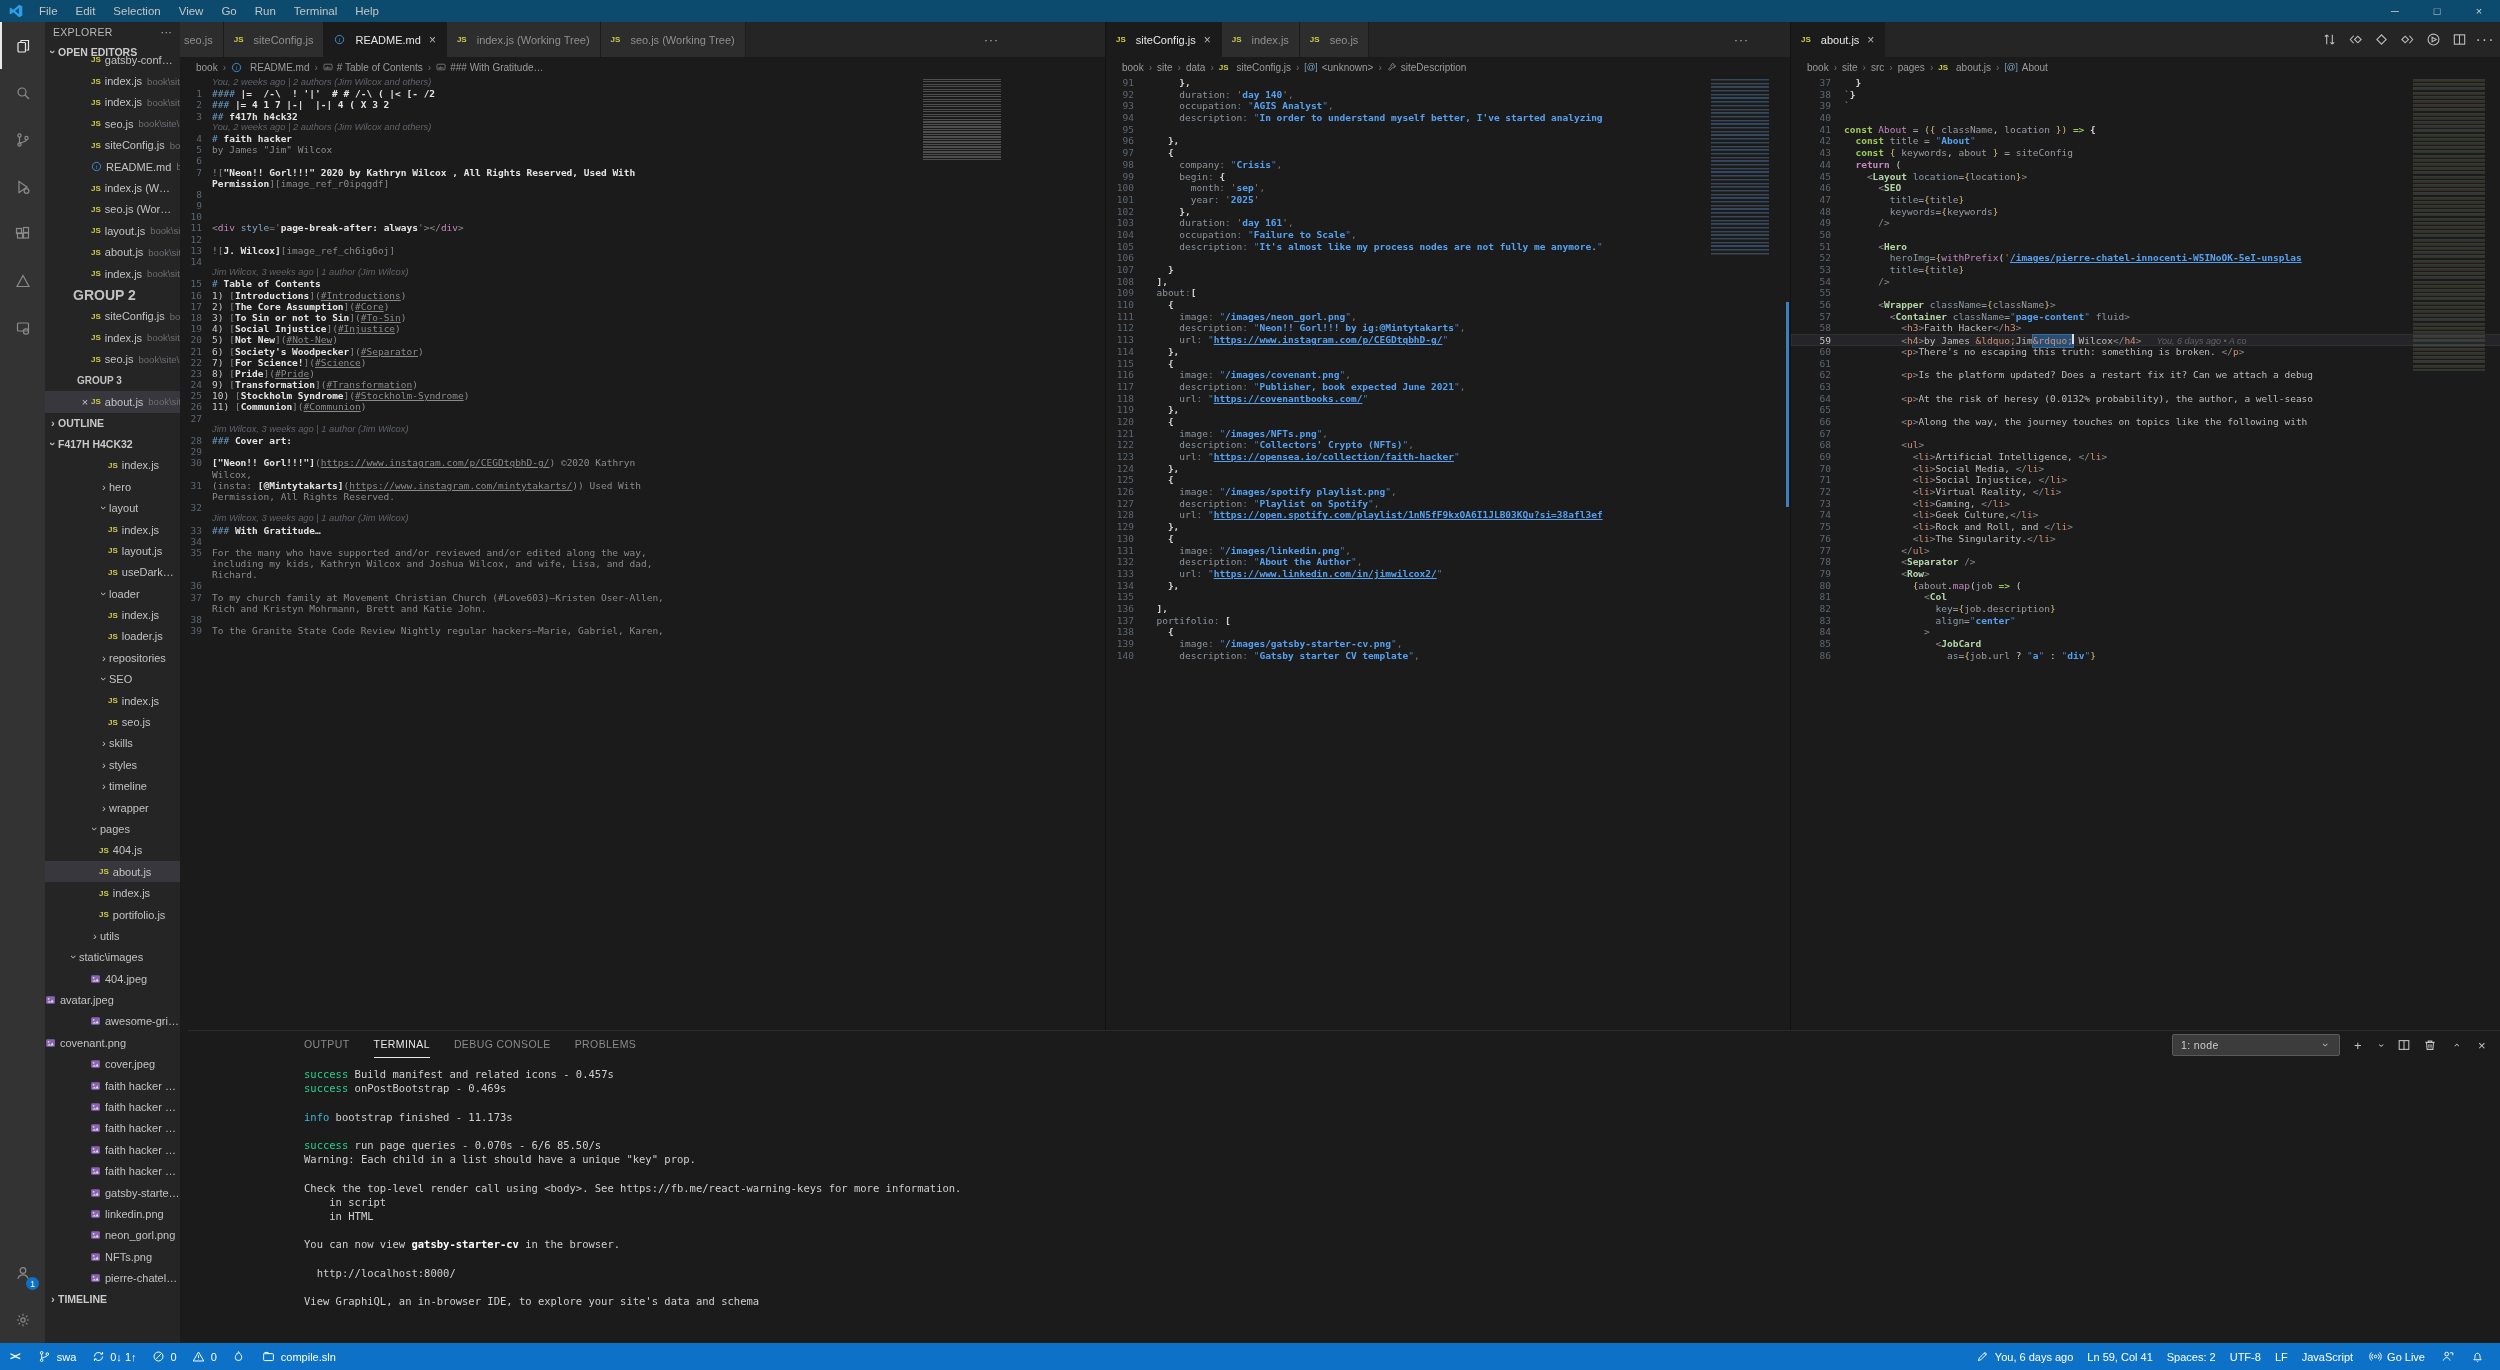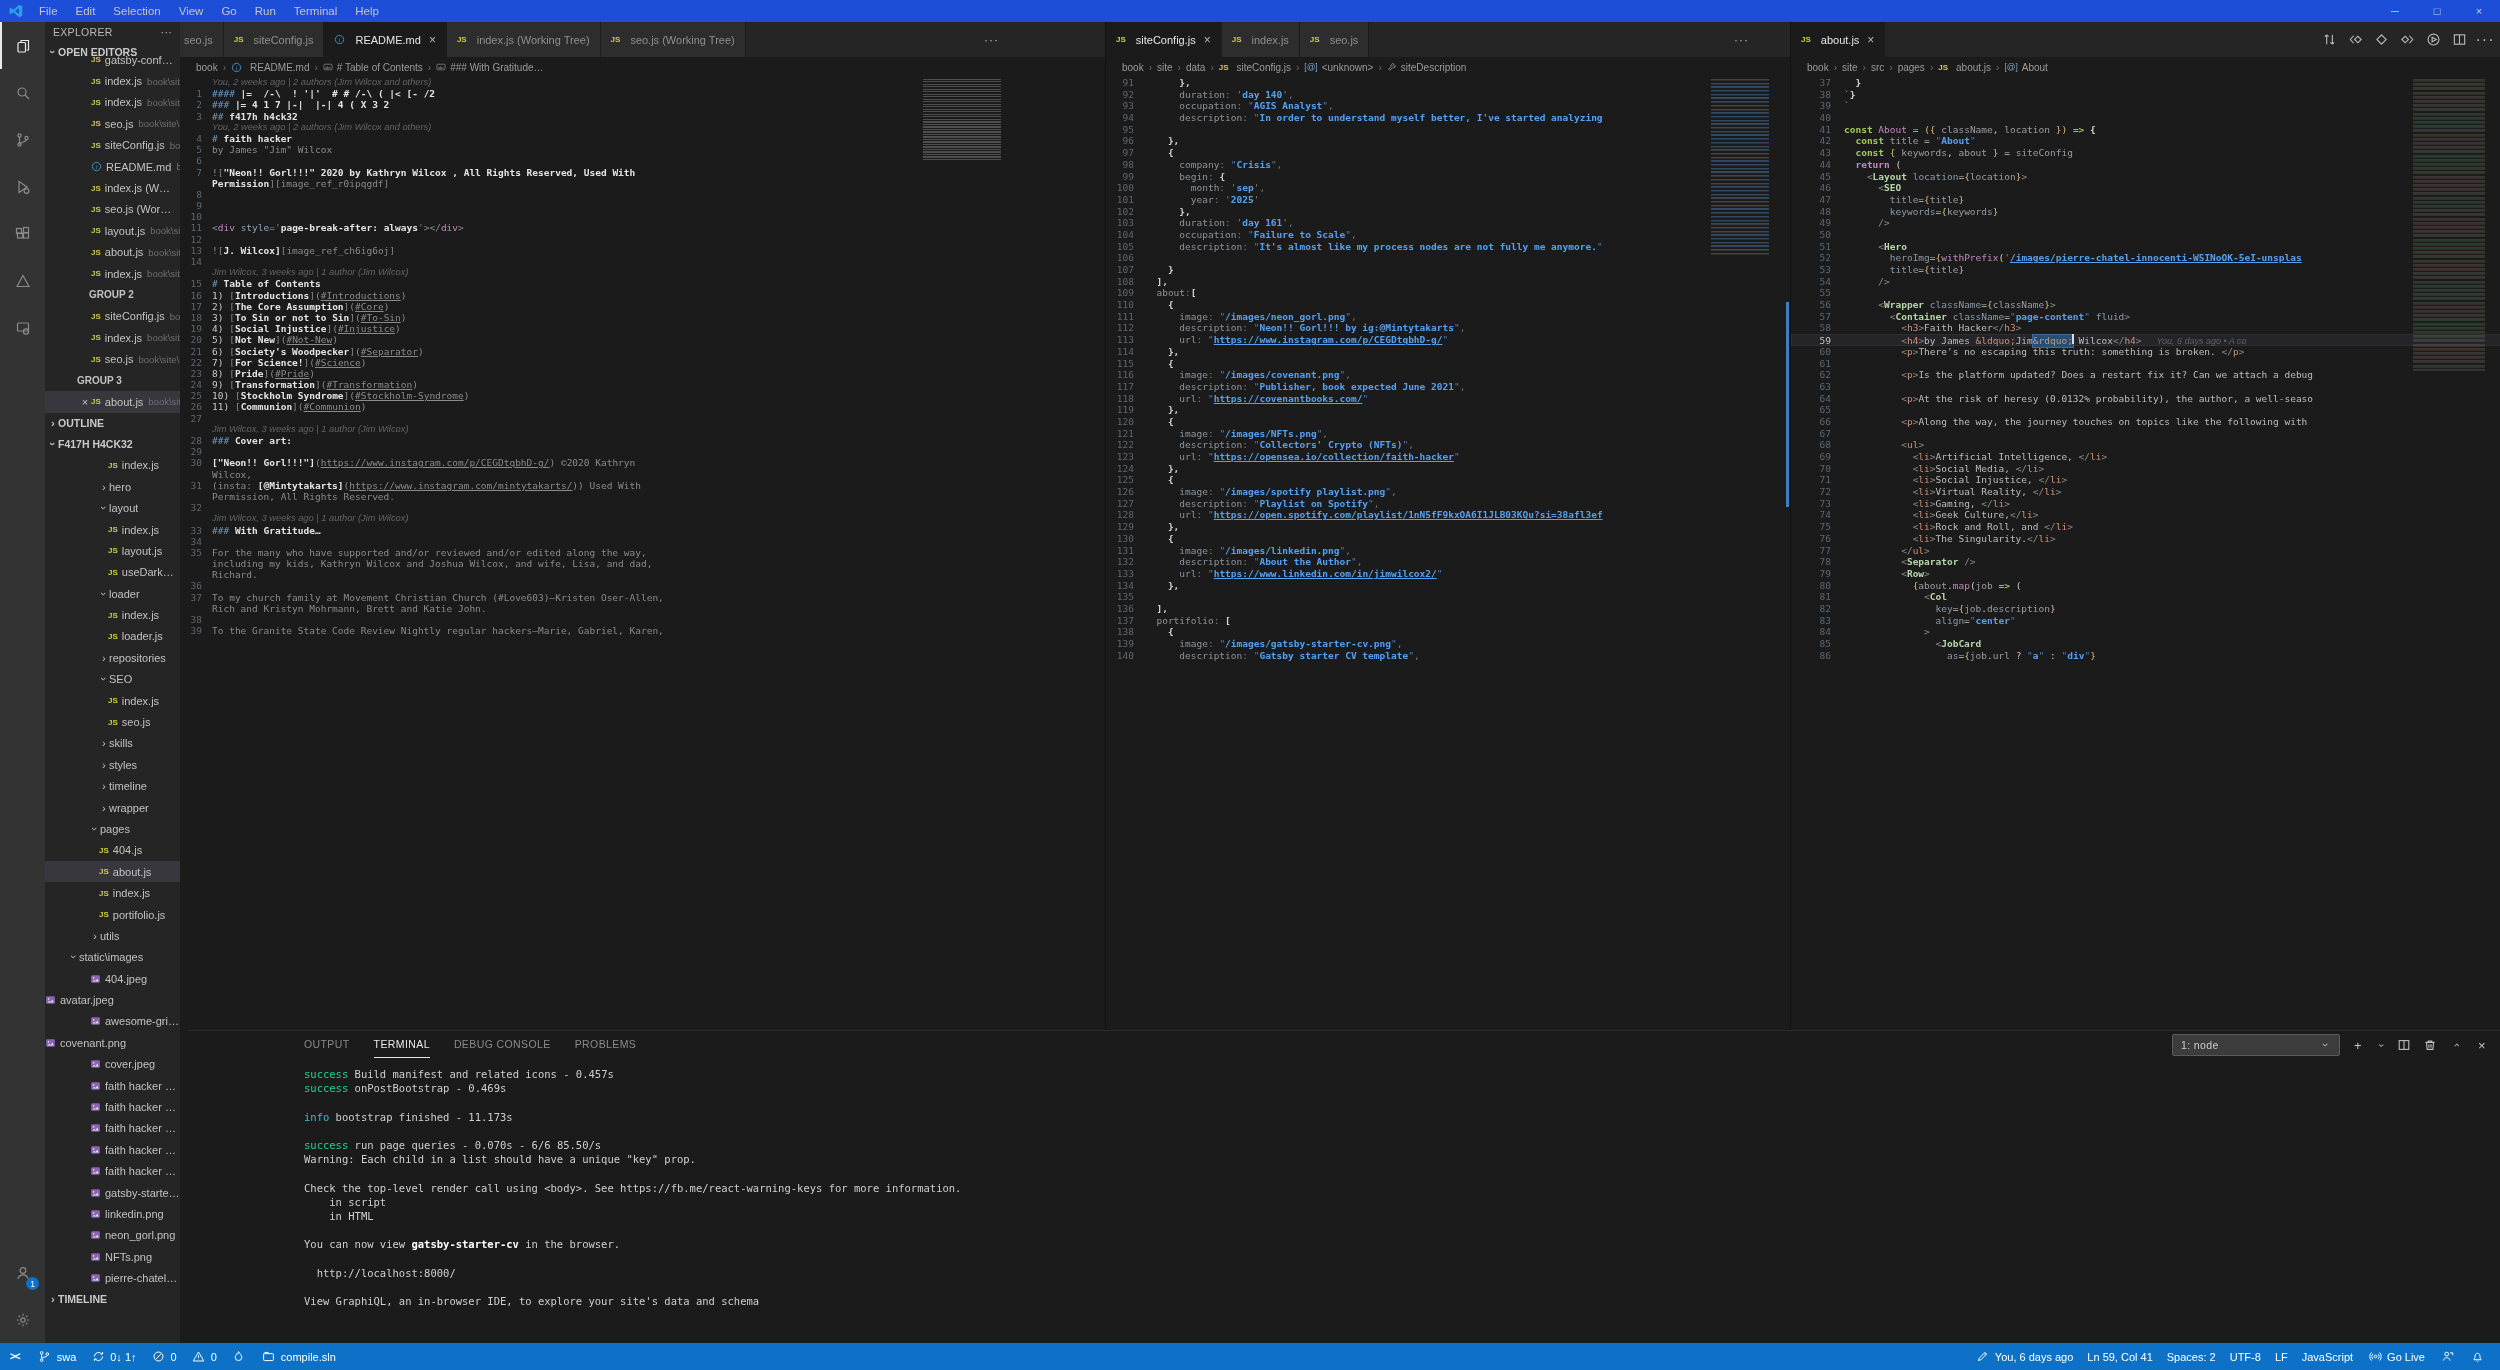--- a/index.html
+++ b/index.html
@@ -1,18 +1,18 @@
 <!DOCTYPE html>
 <html><head>
 <meta charset="utf-8">
 <style>
   html,body{margin:0;padding:0;background:#000;}
   .app{position:relative;width:2500px;height:1370px;background:#1b1b1c;font-family:"Liberation Sans",sans-serif;overflow:hidden;color:#ccc;-webkit-font-smoothing:antialiased;}
   
-  #titlebar{position:absolute;left:0;top:0;width:100%;height:22px;background:#1d4ed8;display:flex;align-items:center;font-size:11.5px;color:#c5c5c5;z-index:30;}
+  #titlebar{position:absolute;left:0;top:0;width:100%;height:22px;background:#0c4a6e;display:flex;align-items:center;font-size:11.5px;color:#c5c5c5;z-index:30;}
   .vslogo{width:16px;height:14px;margin:0 6px 0 8px;}
   .menu-item{padding:0 9px;height:100%;display:flex;align-items:center;cursor:default;}
   .tb-title{position:absolute;left:0;right:0;text-align:center;font-size:11.5px;color:#bdbdbd;pointer-events:none;}
   .winctl{margin-left:auto;display:flex;height:100%;z-index:2;}
   .winbtn{width:42px;display:flex;align-items:center;justify-content:center;font-size:11px;color:#cfcfcf;}
   
   #activitybar{position:absolute;left:0;top:22px;width:45px;bottom:27px;background:#333334;z-index:20;display:flex;flex-direction:column;}
   .ab-item{width:45px;height:47px;display:flex;align-items:center;justify-content:center;color:#8a8a8a;position:relative;}
   .ab-item.active{color:#e9e9e9;box-shadow:inset 2px 0 0 #e9e9e9;}
   .ab-item svg{width:22px;height:22px;}
@@ -265,21 +265,21 @@
         <div class="srow" style="padding-left: 46px;">
           <span class="jsb">JS</span>
           <span class="slabel">about.js</span>
           <span class="sdetail">book\site\src\pages</span>
         </div>
         <div class="srow" style="padding-left: 46px;">
           <span class="jsb">JS</span>
           <span class="slabel">index.js</span>
           <span class="sdetail">book\site\src\comp…</span>
         </div>
-        <div class="srow" style="padding-left: 44px; font-weight: 700; font-size: 10px;">GROUP 2</div>
+        <div class="srow" style="padding-left: 28px; font-weight: 700; font-size: 14px;">GROUP 2</div>
         <div class="srow" style="padding-left: 46px;">
           <span class="jsb">JS</span>
           <span class="slabel">siteConfig.js</span>
           <span class="sdetail">book\site\data</span>
         </div>
         <div class="srow" style="padding-left: 46px;">
           <span class="jsb">JS</span>
           <span class="slabel">index.js</span>
           <span class="sdetail">book\site\src\pages</span>
         </div>

